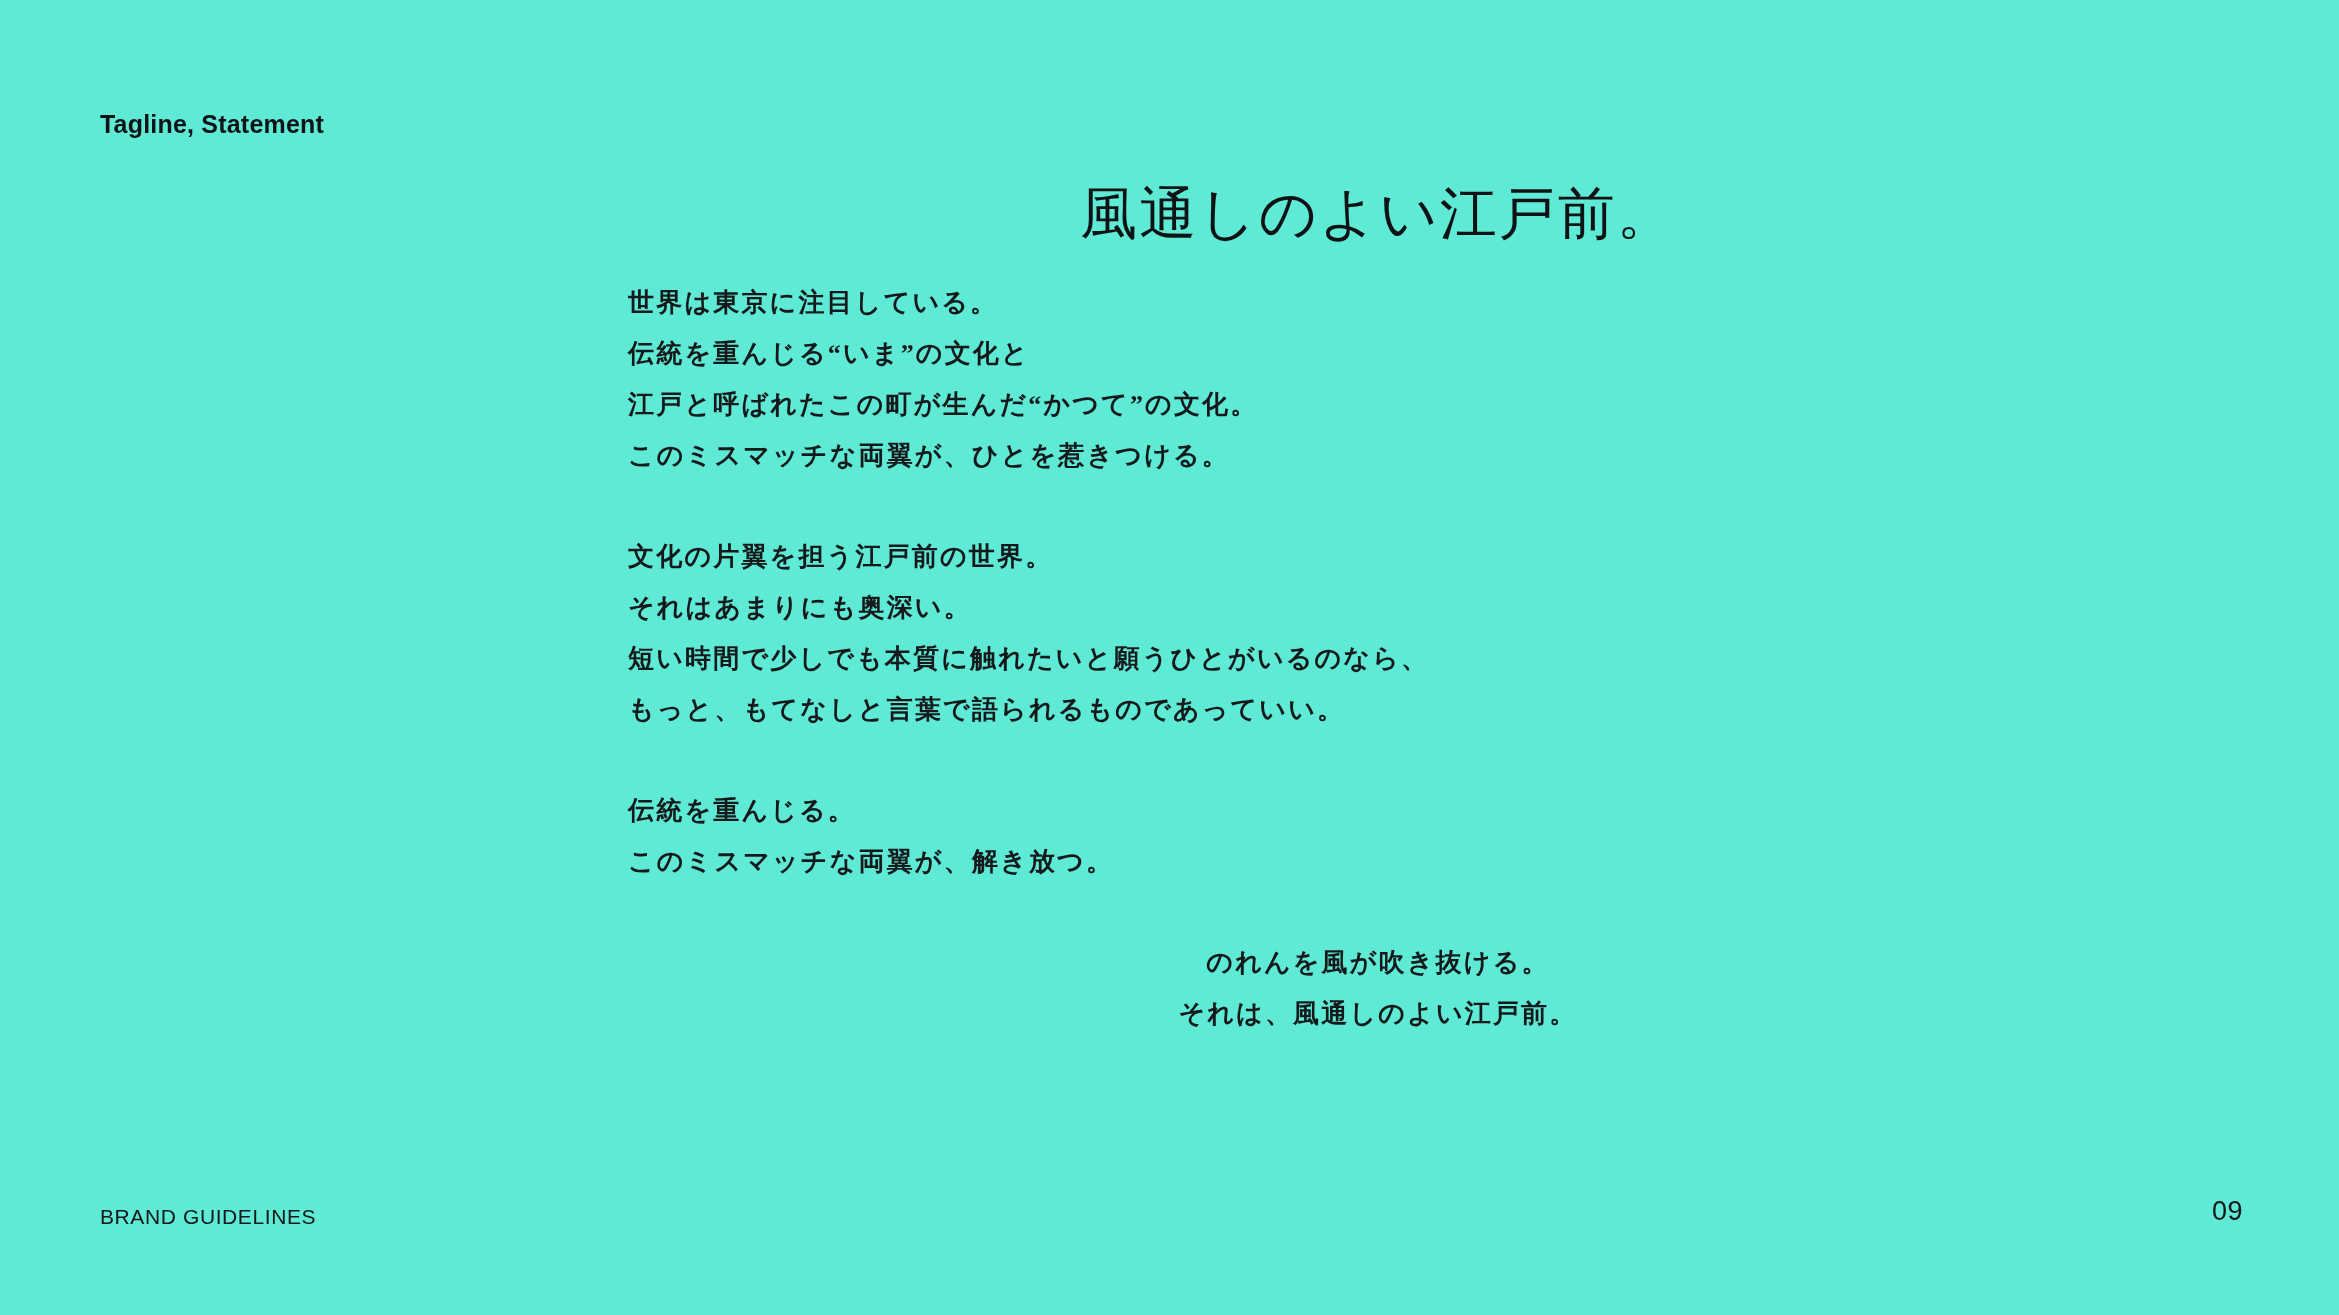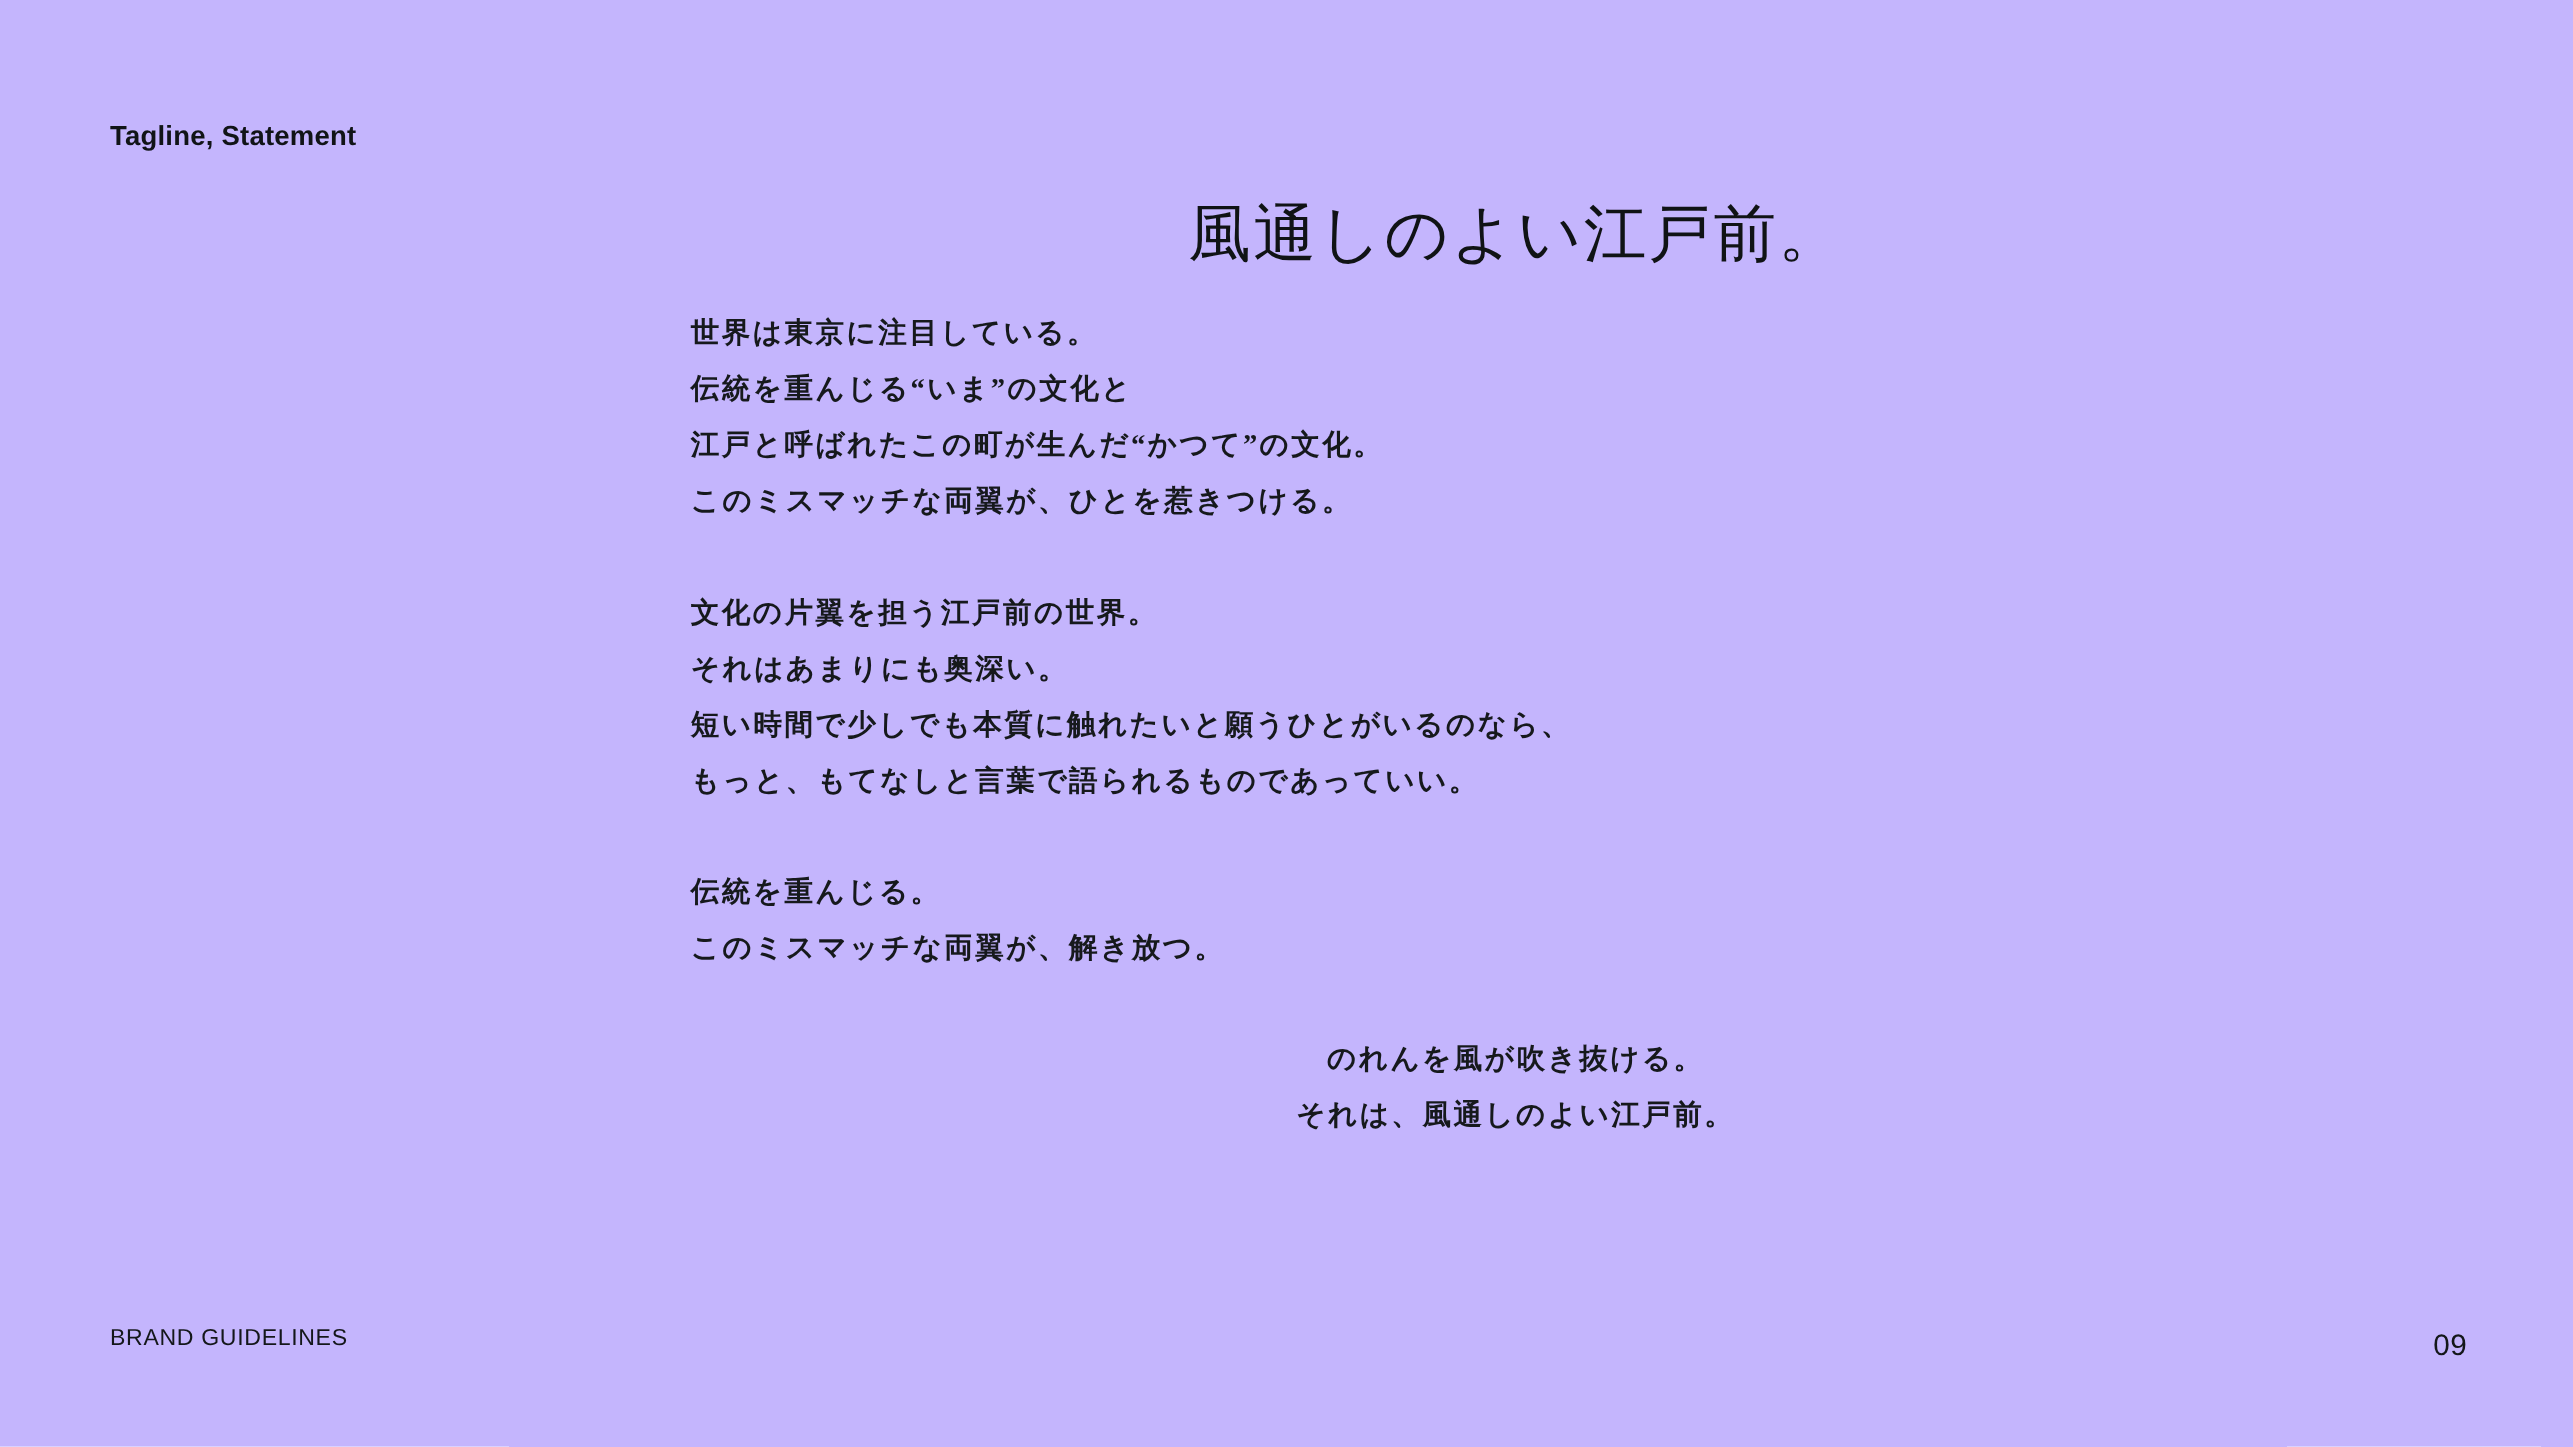--- a/index.html
+++ b/index.html
@@ -14,21 +14,21 @@
     position: relative;
     overflow: hidden;
     font-family: "Liberation Sans", sans-serif;
     color: #14171a;
     -webkit-font-smoothing: antialiased;
   }
 
   .page {
     position: absolute;
     inset: 0;
-    background: #c4b5fd;
+    background: #5eead4;
   }
 
   
   .section-label {
     position: absolute;
     left: 100px;
     top: 110px;
     font-family: "Liberation Sans", sans-serif;
     font-size: 25px;
     font-weight: 700;
@@ -82,21 +82,21 @@
     font-family: "Liberation Sans", sans-serif;
     font-size: 21px;
     letter-spacing: 0.6px;
     color: #14171a;
     white-space: nowrap;
   }
 
   .footer-right {
     position: absolute;
     right: 96px;
-    bottom: 76px;
+    bottom: 88px;
     font-family: "Liberation Sans", sans-serif;
     font-size: 27px;
     letter-spacing: 0.5px;
     color: #14171a;
     white-space: nowrap;
   }
 </style>
 </head>
 <body>
 

